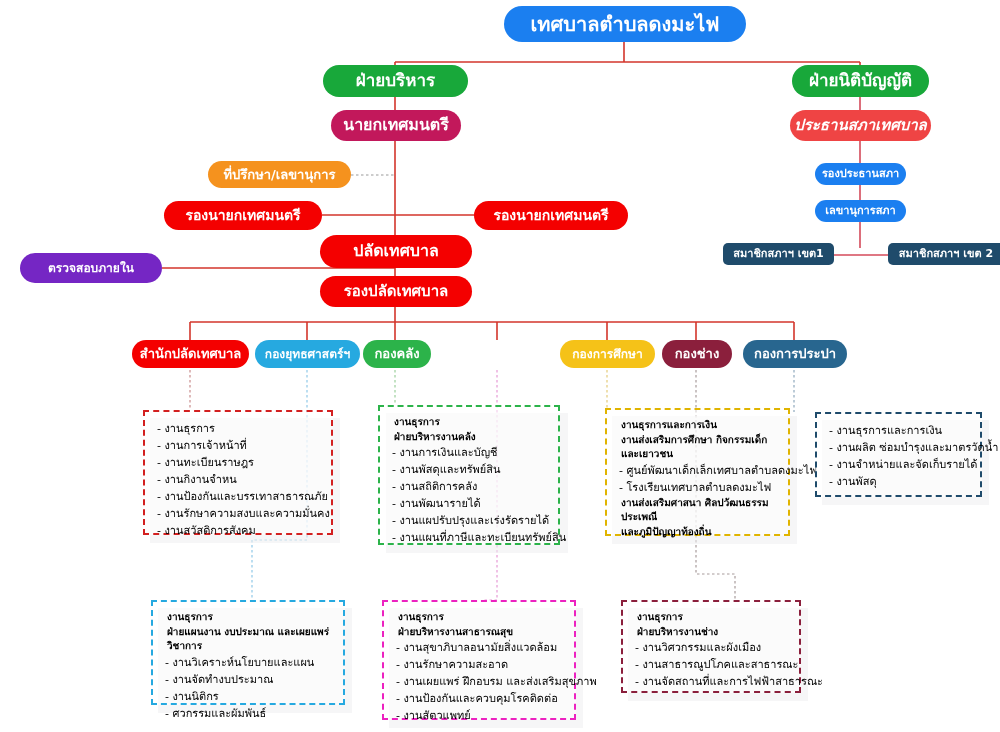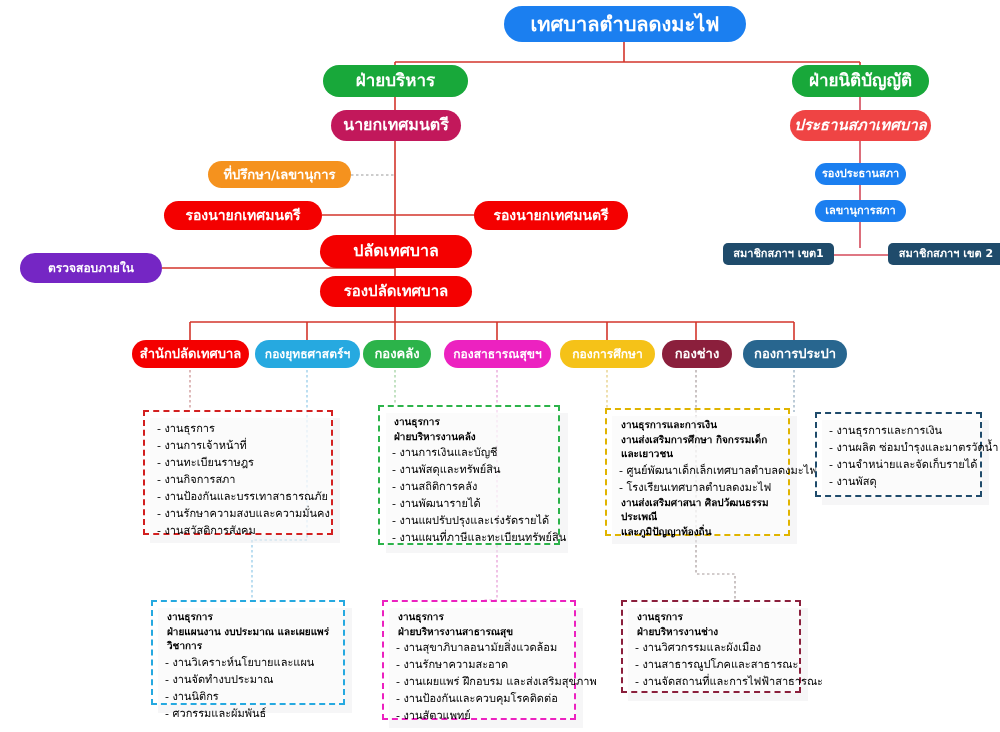--- a/index.html
+++ b/index.html
@@ -191,42 +191,39 @@
   </div>
 
   <div class="node" style="left:243px; top:340px; width:105px; height:28px; background:#26a9e0; font-size:12px;">
     <span>กองยุทธศาสตร์ฯ</span>
   </div>
 
   <div class="node" style="left:351px; top:340px; width:68px; height:28px; background:#2cb34a; font-size:13px;">
     <span>กองคลัง</span>
   </div>
 
-  <div class="node" style="left:432px; top:340px; width:107px; height:28px; background:#ec22c0; font-size:12px;">
-    <span>กองสาธารณสุขฯ</span>
-  </div>
 
   <div class="node" style="left:548px; top:340px; width:95px; height:28px; background:#f5c218; font-size:12px;">
     <span>กองการศึกษา</span>
   </div>
 
   <div class="node" style="left:650px; top:340px; width:70px; height:28px; background:#8b1f3c; font-size:13px;">
     <span>กองช่าง</span>
   </div>
 
   <div class="node" style="left:731px; top:340px; width:104px; height:28px; background:#28668f; font-size:13px;">
     <span>กองการประปา</span>
   </div>
 
   <div class="panel-shadow" style="left:138px; top:418px; width:190px; height:125px;"></div>
   <div class="panel" style="left:131px; top:410px; width:190px; height:125px; border:2px dashed #d32020;">
     <div class="itm">- งานธุรการ</div>
     <div class="itm">- งานการเจ้าหน้าที่</div>
     <div class="itm">- งานทะเบียนราษฎร</div>
-    <div class="itm">- งานกิจการสภา</div>
+    <div class="itm">- งานกิงานจำหน</div>
     <div class="itm">- งานป้องกันและบรรเทาสาธารณภัย</div>
     <div class="itm">- งานรักษาความสงบและความมั่นคง</div>
     <div class="itm">- งานสวัสดิการสังคม</div>
   </div>
 
   <div class="panel-shadow" style="left:374px; top:413px; width:182px; height:140px;"></div>
   <div class="panel" style="left:366px; top:405px; width:182px; height:140px; border:2px dashed #2cb34a;">
     <div class="hdr">งานธุรการ</div>
     <div class="hdr">ฝ่ายบริหารงานคลัง</div>
     <div class="itm">- งานการเงินและบัญชี</div>

